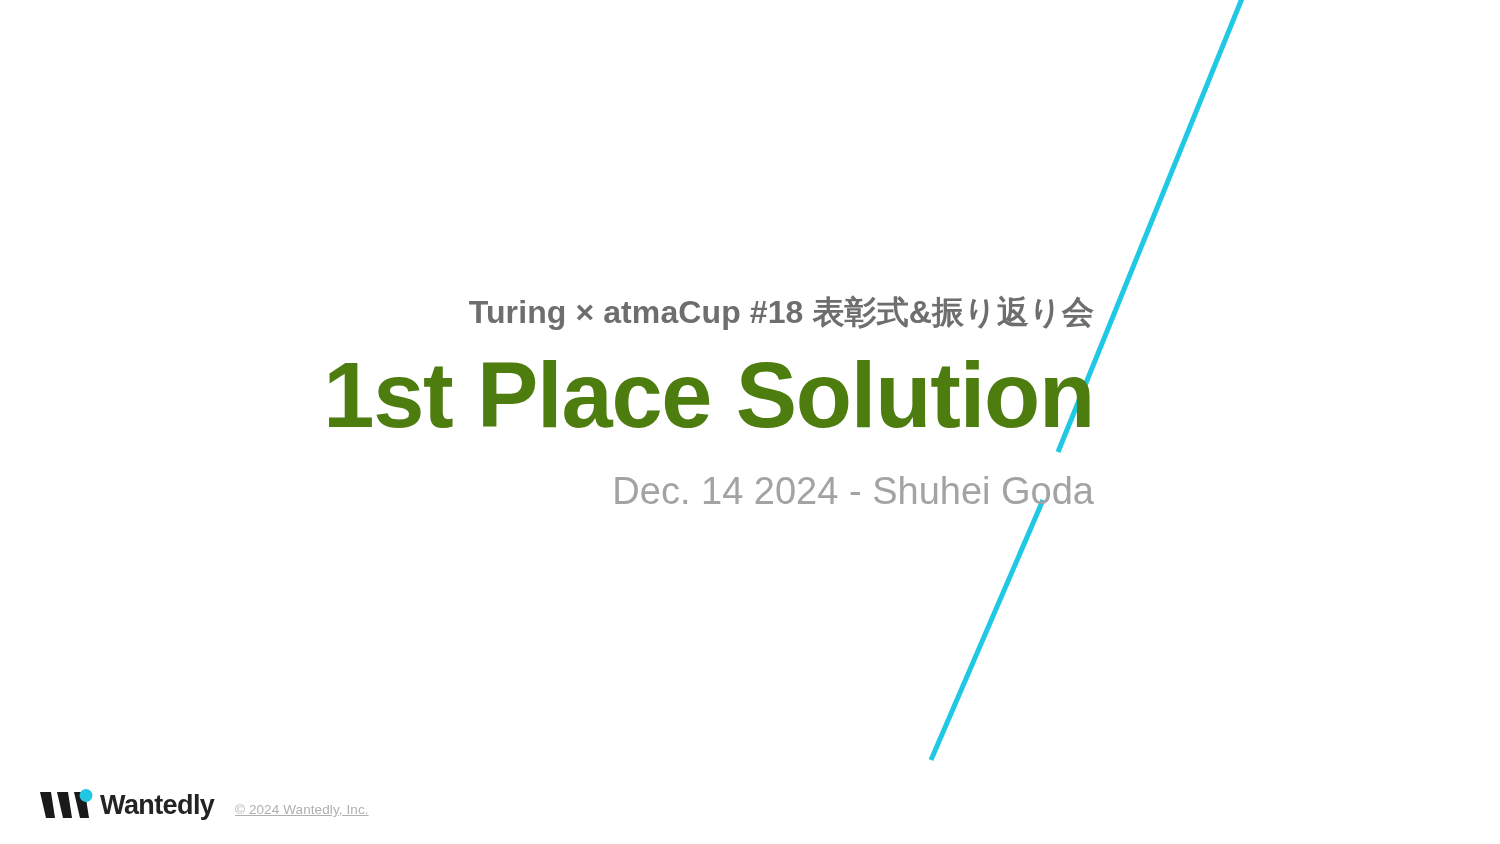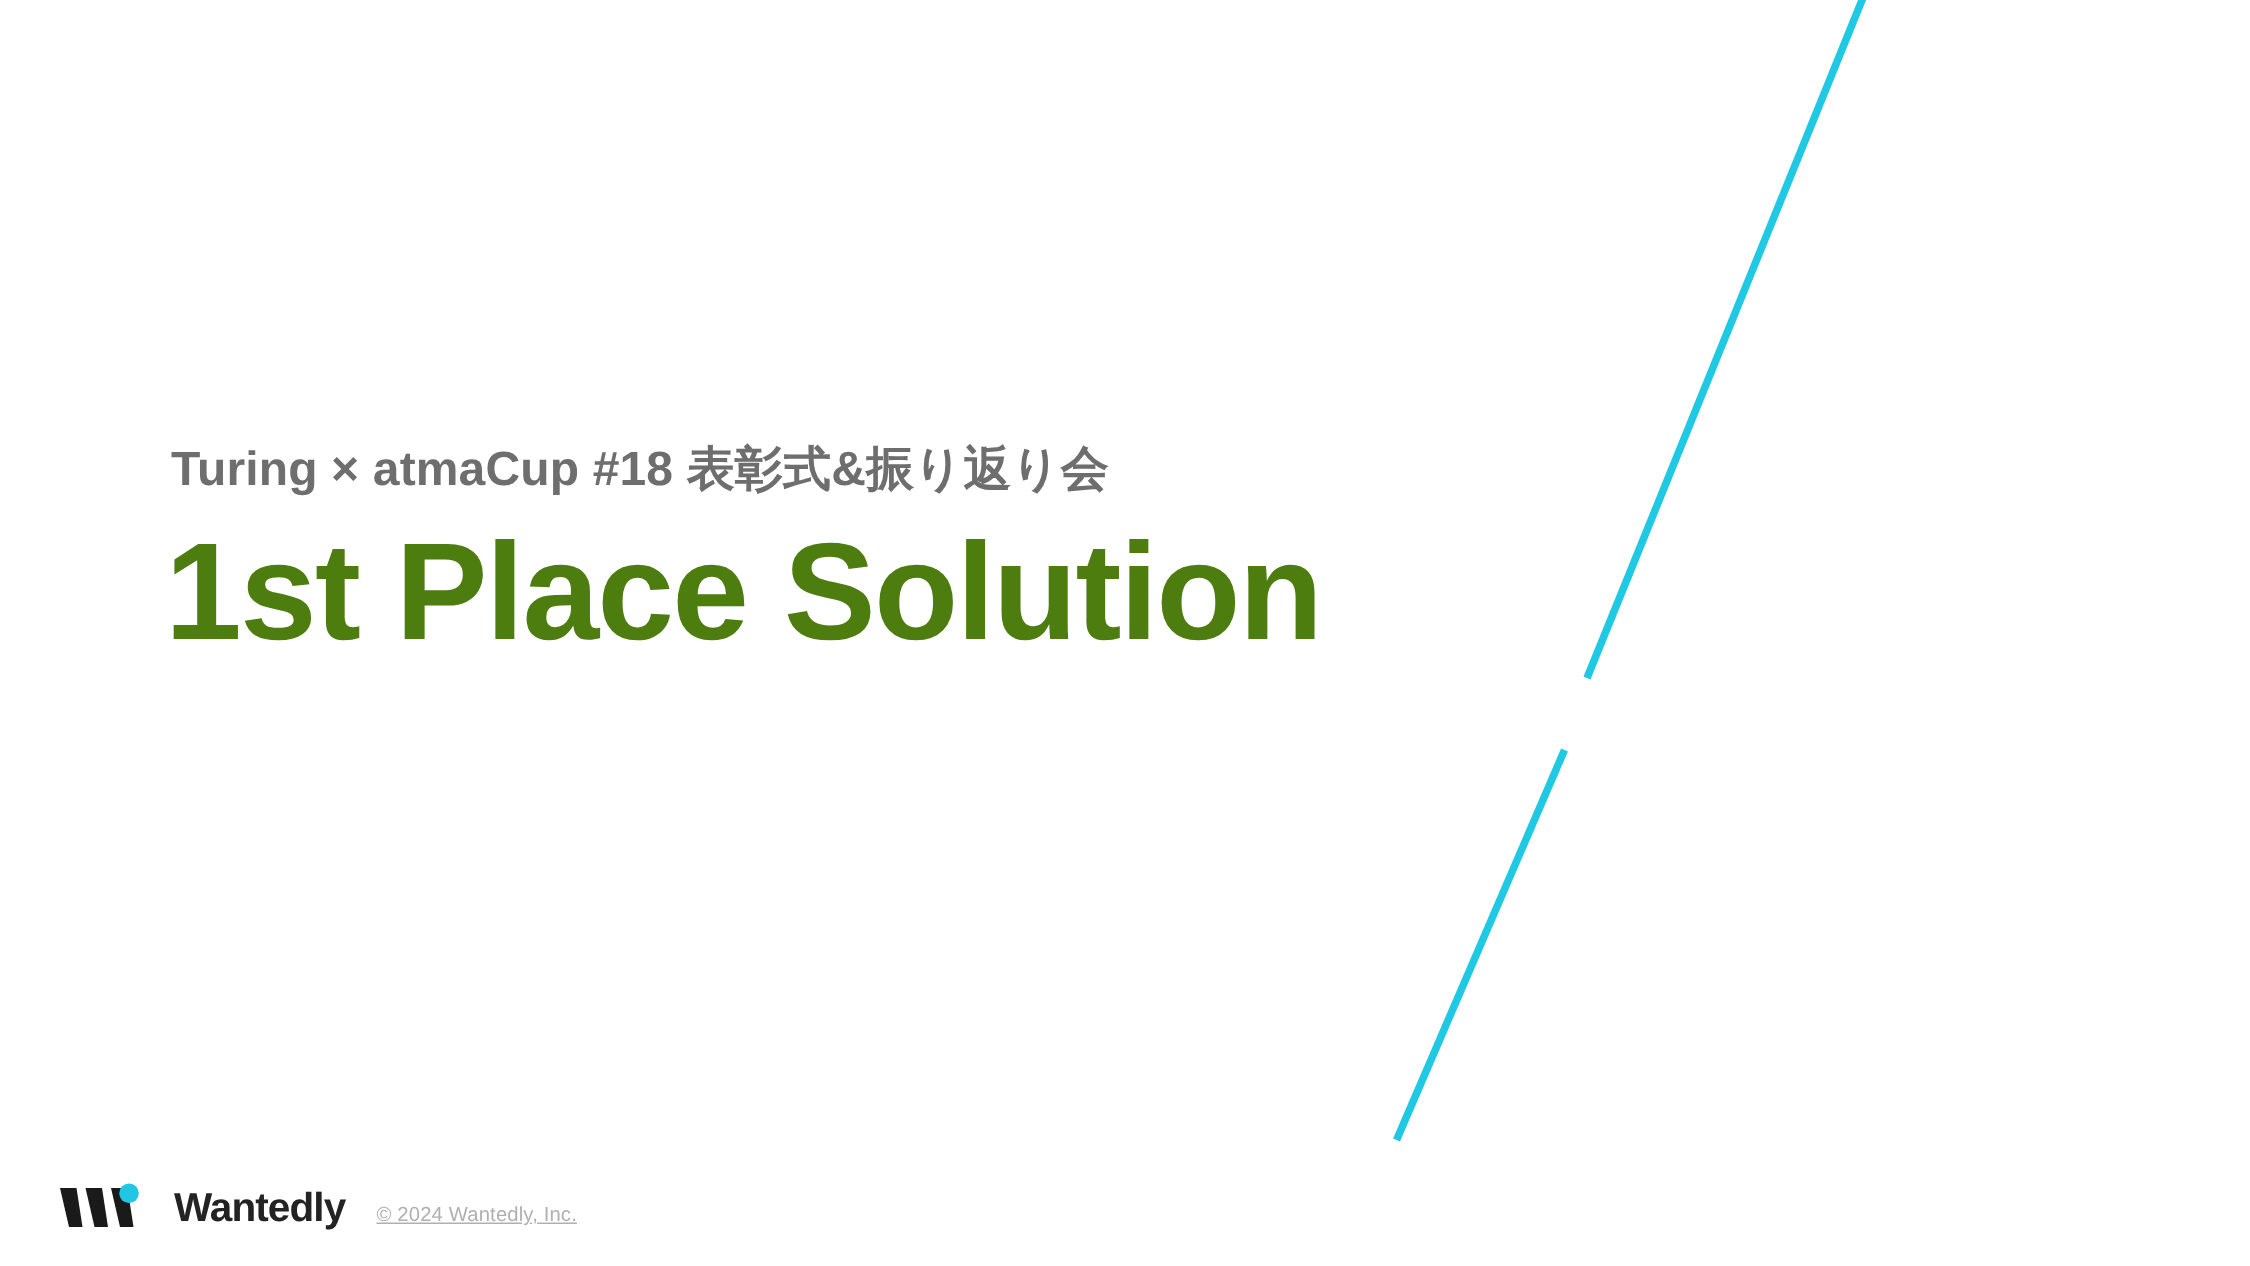--- a/index.html
+++ b/index.html
@@ -11,20 +11,21 @@
   body {
     font-family: "Liberation Sans", "DejaVu Sans", sans-serif;
   }
 
   .slide {
     position: relative;
     width: 1500px;
     height: 844px;
     background: #ffffff;
     overflow: hidden;
+    text-align: right;
   }
 
   
   .deco-layer {
     position: absolute;
     inset: 0;
     width: 1500px;
     height: 844px;
     pointer-events: none;
   }
@@ -73,21 +74,21 @@
     left: 36px;
     bottom: 22px;
     display: flex;
     align-items: flex-end;
     gap: 13px;
   }
 
   .brand {
     display: flex;
     align-items: center;
-    gap: 20px;
+    gap: 4px;
   }
 
   .brand-mark {
     display: block;
   }
 
   .brand-word {
     display: block;
   }
 
@@ -106,20 +107,21 @@
 <div class="slide" style="background: rgb(255, 255, 255);">
 
   <svg class="deco-layer" viewBox="0 0 1500 844" width="1500" height="844" aria-hidden="true">
     <line x1="1243" y1="-4" x2="1058" y2="452" stroke="#1fc8e3" stroke-width="5" stroke-linecap="butt"></line>
     <line x1="1043" y1="500" x2="931" y2="760" stroke="#1fc8e3" stroke-width="5" stroke-linecap="butt"></line>
   </svg>
 
   <div class="title-block">
     <p class="eyebrow" style="color: rgb(110, 110, 110);">Turing × atmaCup #18 表彰式&amp;振り返り会</p>
     <h1 class="main-title" style="color: #4d7c0f;">1st Place Solution</h1>
+    <p class="subtitle" style="color: rgb(163, 163, 163);">Dec. 14 2024 - Shuhei Goda</p>
   </div>
 
   <div class="footer">
     <div class="brand">
 
       <svg class="brand-mark" width="60" height="34" viewBox="0 0 60 34" aria-hidden="true">
         <polygon points="4,4 15,4 19,30 10,30" fill="#1a1a1a"></polygon>
         <polygon points="21,4 32,4 36,30 27,30" fill="#1a1a1a"></polygon>
         <polygon points="38,4 49,4 53,30 44,30" fill="#1a1a1a"></polygon>
         <circle cx="50" cy="7.5" r="6.5" fill="#21c6e3"></circle>

